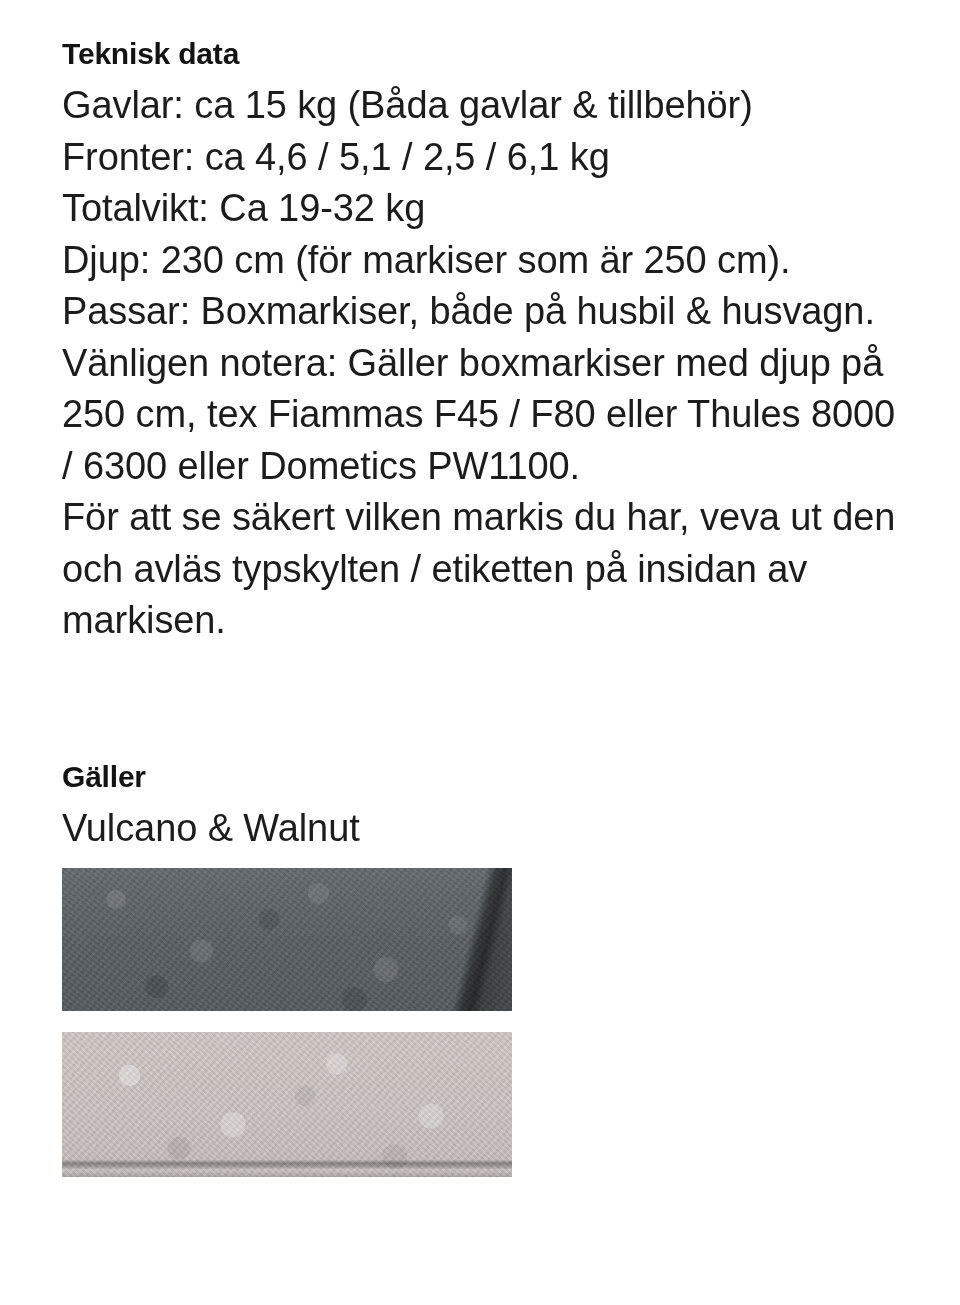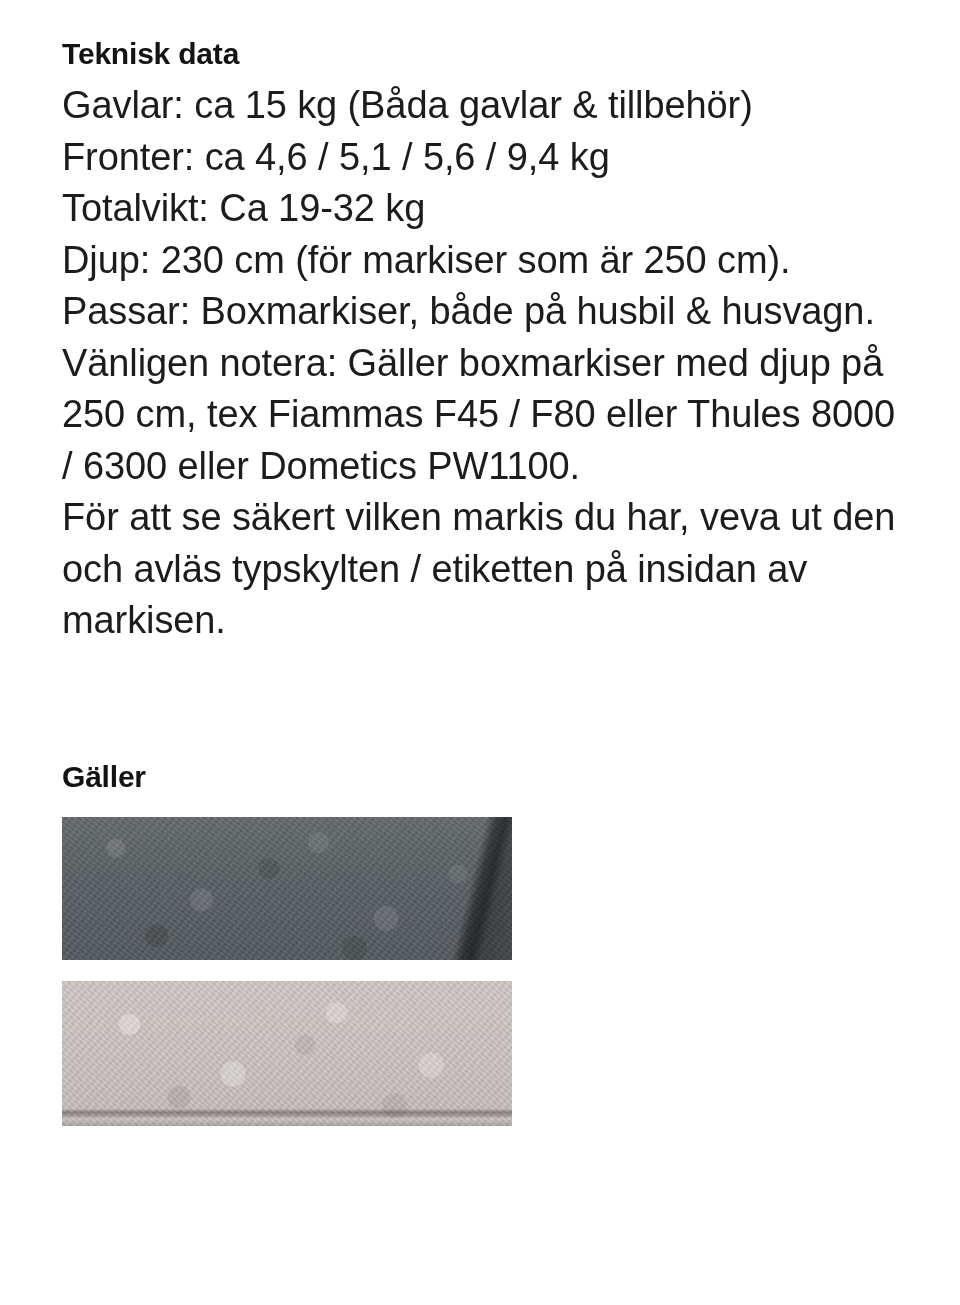--- a/index.html
+++ b/index.html
@@ -121,37 +121,40 @@
 </head>
 <body>
 
 <div class="page">
 
   <div class="section">
     <h2 class="heading">Teknisk data</h2>
 
     <p class="para">
       <span class="para-line">Gavlar: ca 15 kg (Båda gavlar &amp; tillbehör)</span>
-      <span class="para-line">Fronter: ca 4,6 / 5,1 / 5,6 / 9,4 kg</span>
+      <span class="para-line">Fronter: ca 4,6 / 5,1 / 2,5 / 6,1 kg</span>
       <span class="para-line">Totalvikt: Ca 19-32 kg</span>
       <span class="para-line">Djup: 230 cm (för markiser som är 250 cm).</span>
       <span class="para-line">Passar: Boxmarkiser, både på husbil &amp; husvagn.</span>
       <span class="para-flow">Vänligen notera: Gäller boxmarkiser med djup på 250 cm, tex Fiammas F45 / F80 eller Thules 8000 / 6300 eller Dometics PW1100.</span>
       <span class="para-flow">För att se säkert vilken markis du har, veva ut den och avläs typskylten / etiketten på insidan av markisen.</span>
     </p>
   </div>
 
   <span class="gap"></span>
 
 
   <span class="gap-small"></span>
 
   <div class="section">
     <h2 class="heading">Gäller</h2>
 
+    <p class="para">
+      <span class="para-line">Vulcano &amp; Walnut</span>
+    </p>
 
     <div class="swatches">
       <div class="swatch swatch-vulcano"></div>
       <div class="swatch swatch-walnut"></div>
     </div>
   </div>
 
 </div>
 
 </body></html>

